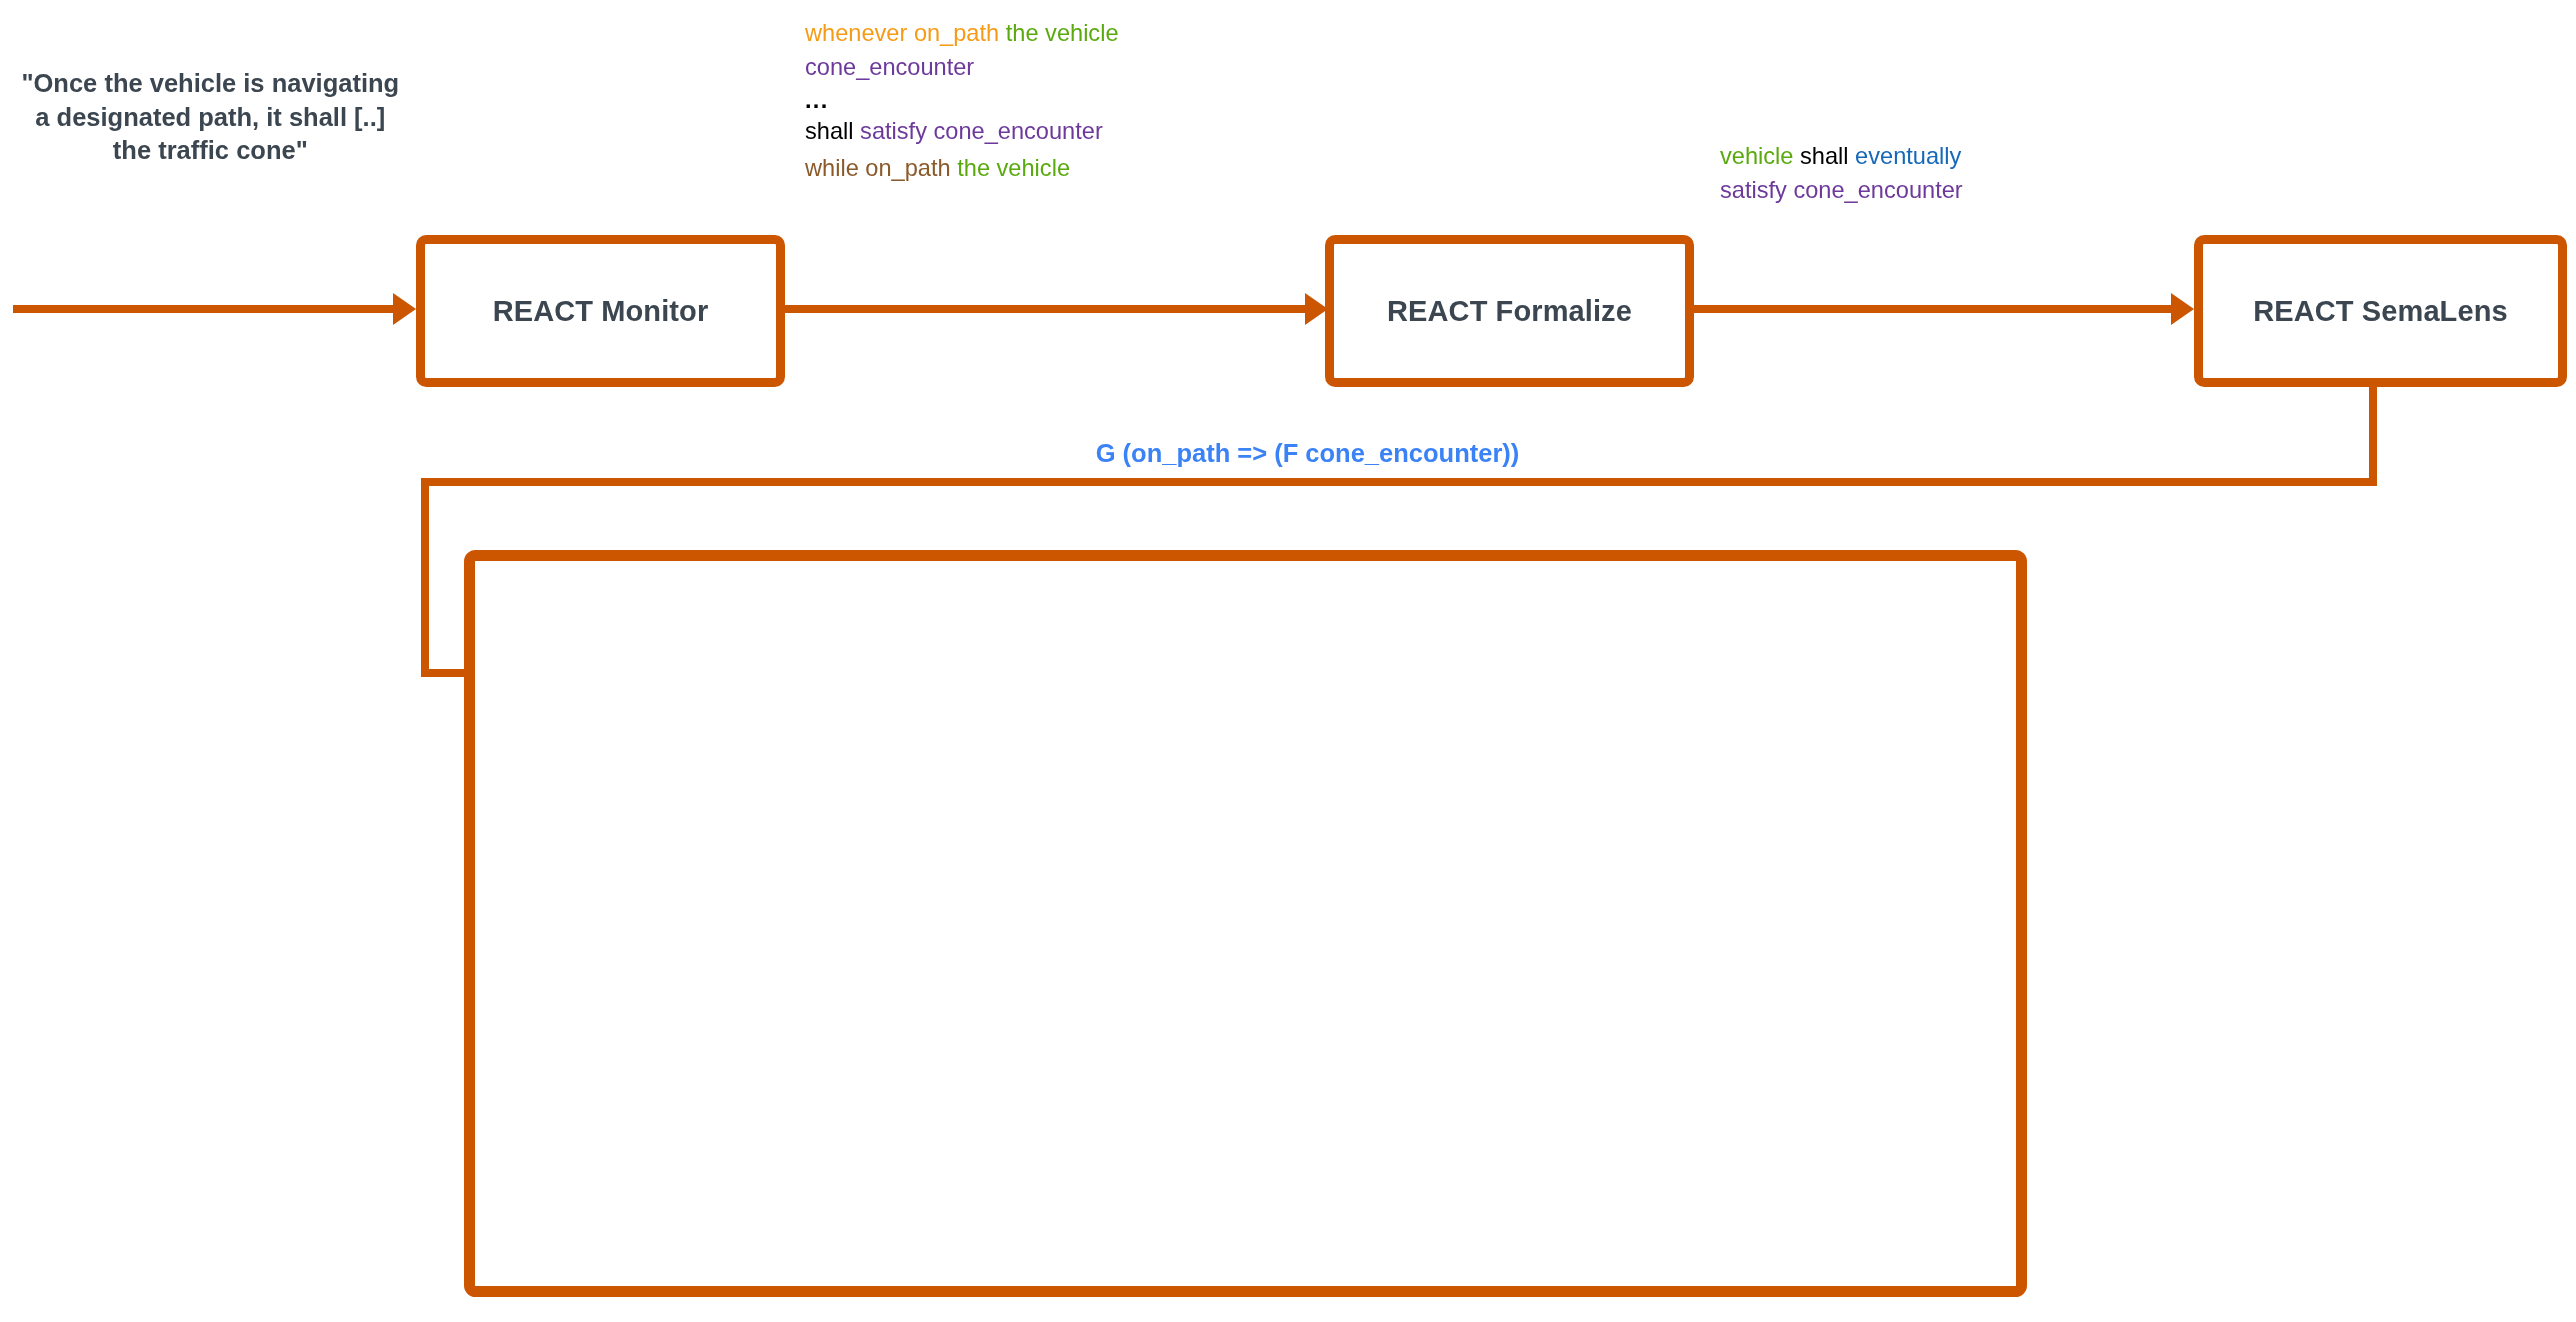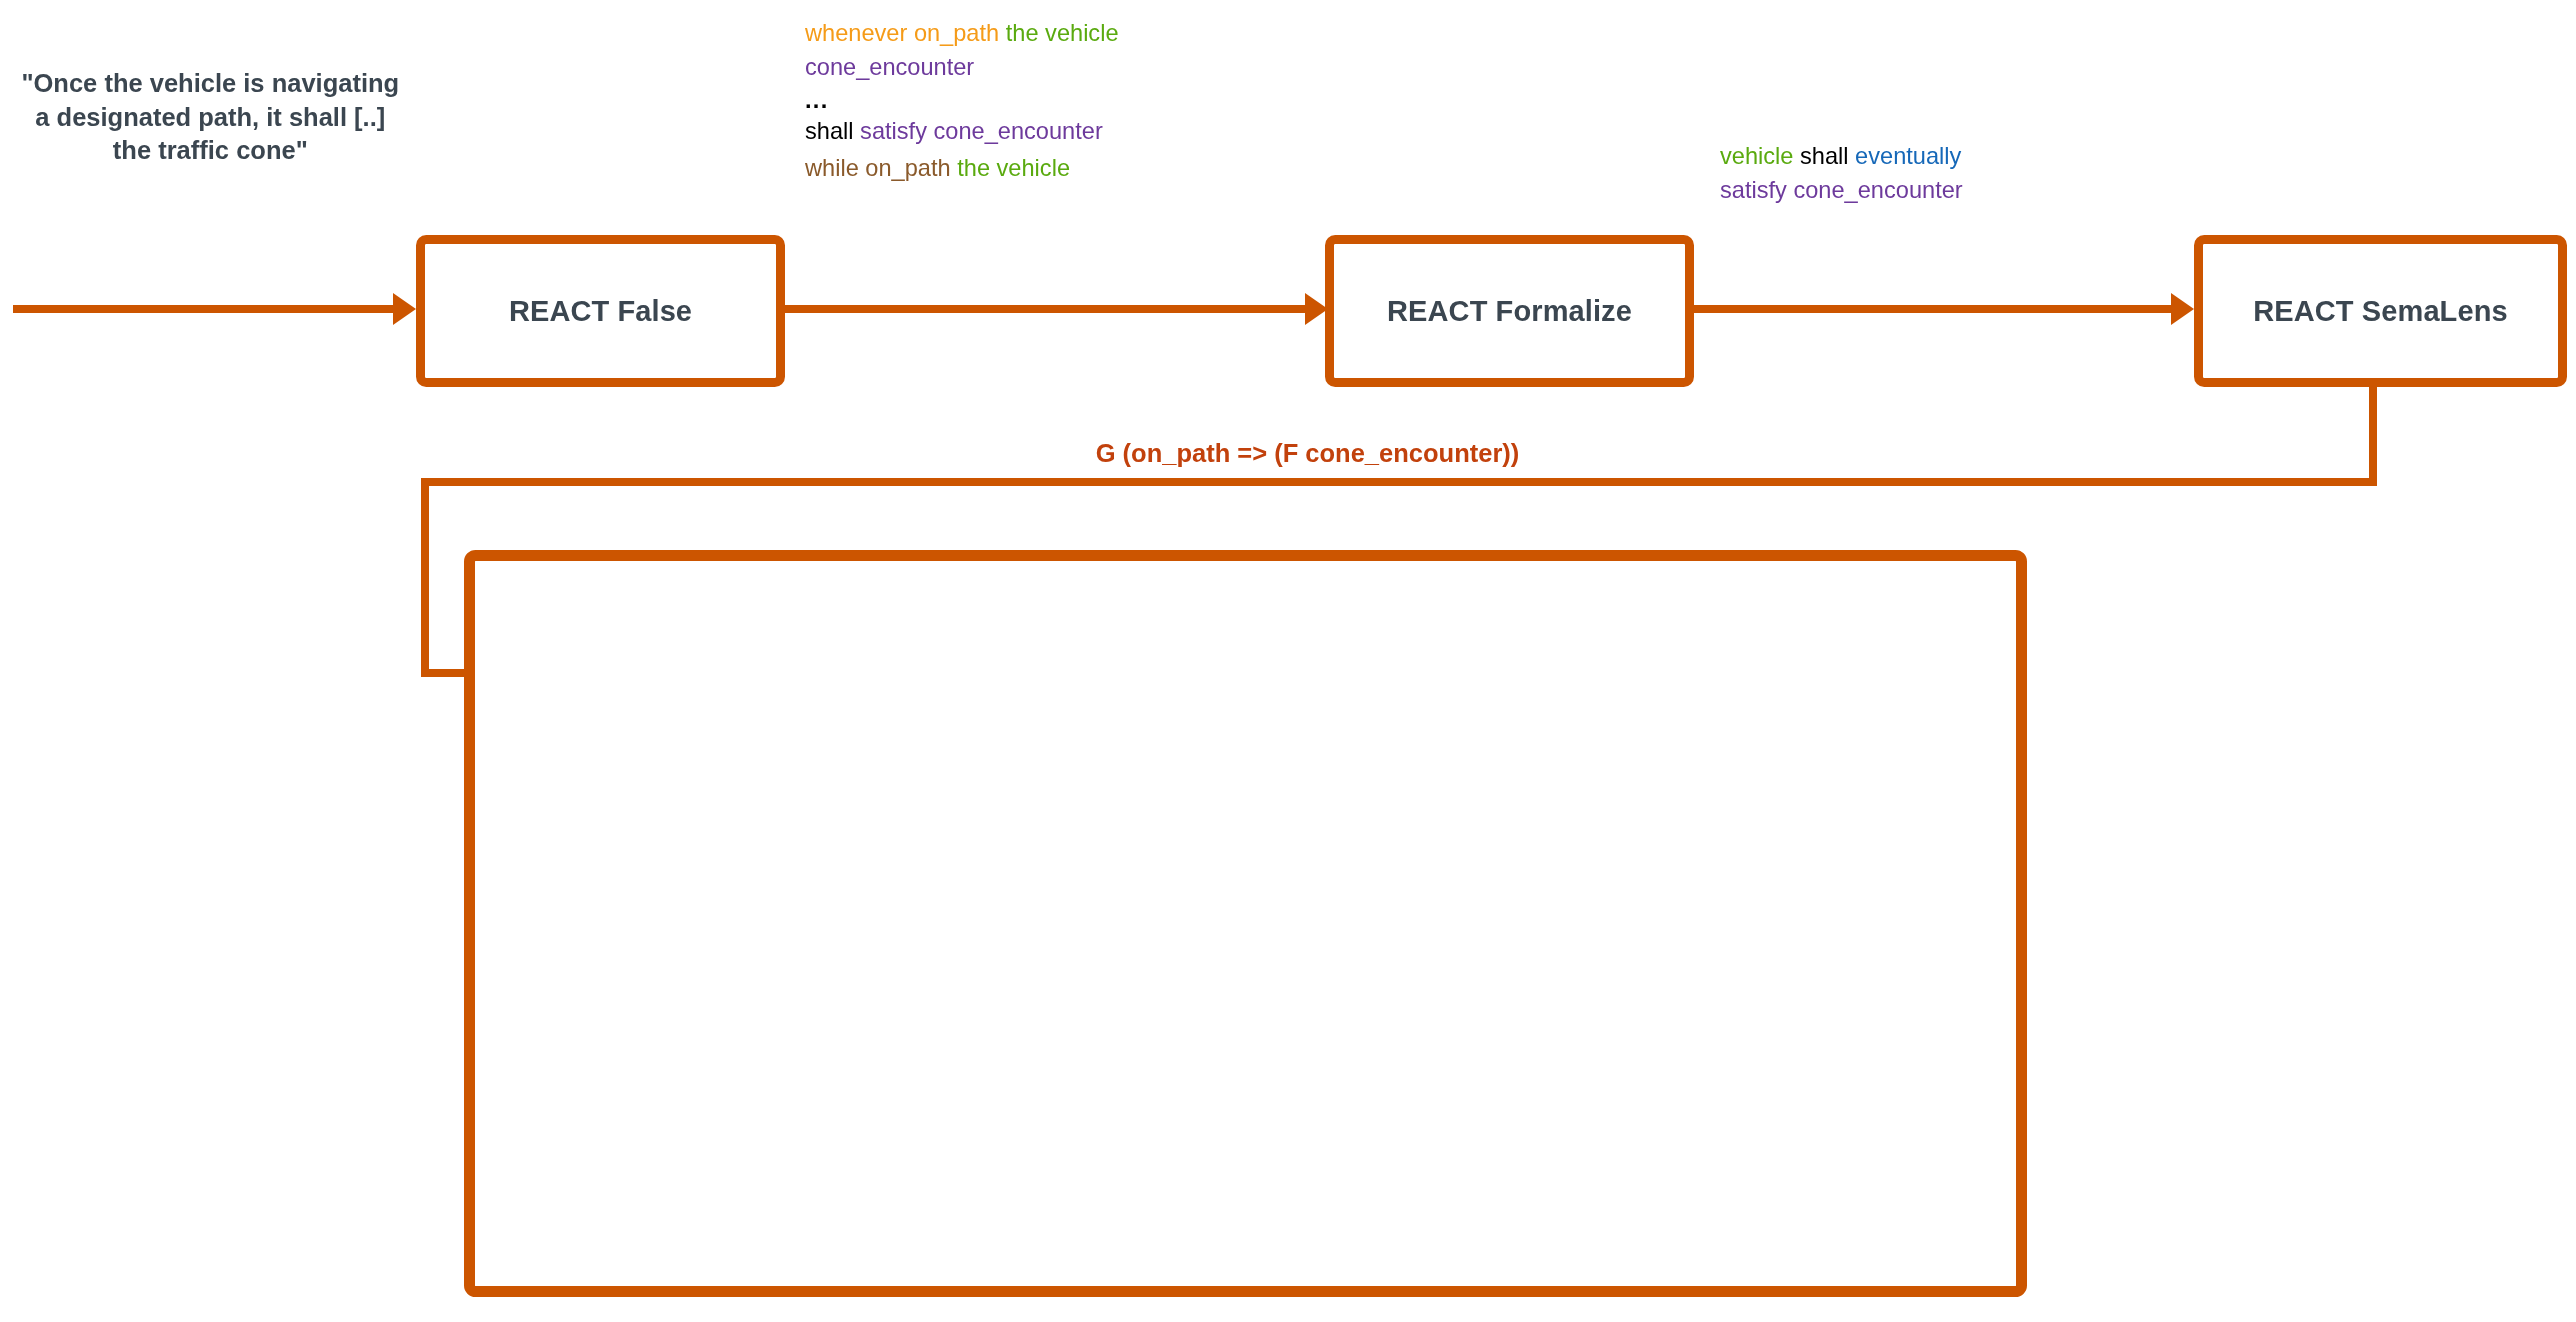--- a/index.html
+++ b/index.html
@@ -30,21 +30,21 @@
   .nl-block{position:absolute;font-size:23.6px;line-height:1.45;font-weight:400;}
   .nl-block .w-orange{color:#f59b18;}
   .nl-block .w-green{color:#5aaa0f;}
   .nl-block .w-black{color:#000000;}
   .nl-block .w-blue{color:#1668b8;}
   .nl-block .w-purple{color:#6d3a9c;}
   .nl-block .w-brown{color:#8a5a2b;}
   .nl-block .dots{font-weight:bold;color:#000;letter-spacing:1.3px;}
 
   .gformula{
-    position:absolute;font-weight:bold;font-size:25.5px;color:#c2410c;
+    position:absolute;font-weight:bold;font-size:25.5px;color:#3b82f6;
     text-align:center;white-space:nowrap;
   }
 
   
   .monitor-panel{
     position:absolute;border:11px solid #cc5500;background:#fff;border-radius:11.5px;
     box-sizing:border-box;z-index:5;
   }
   .ltlf-title{position:absolute;font-weight:bold;font-size:21px;color:#111;
               text-align:center;white-space:nowrap;}
@@ -102,21 +102,21 @@
 </style>
 </head>
 <body>
 
 <div class="quote" style="left:12.8px;top:67px;width:395px;">"Once the vehicle is navigating a designated path, it shall [..] the traffic cone"</div>
 
 <div class="oline" style="left:12.8px;top:305px;width:383px;height:8.3px;"></div>
 <div class="oarrow right" style="left:393px;top:293px;"></div>
 
 <div class="react-box" style="left:416px;top:235px;width:369px;height:152px;">
-  <span>REACT False</span>
+  <span>REACT Monitor</span>
 </div>
 
 <div class="oline" style="left:784px;top:305px;width:529px;height:8.3px;"></div>
 <div class="oarrow right" style="left:1305px;top:293px;"></div>
 
 <div class="nl-block" style="left:805px;top:16px;width:504px;">
   <div>
     <span class="w-orange">whenever</span>
     <span class="w-orange">on_path</span>
     <span class="w-green">the vehicle</span>

